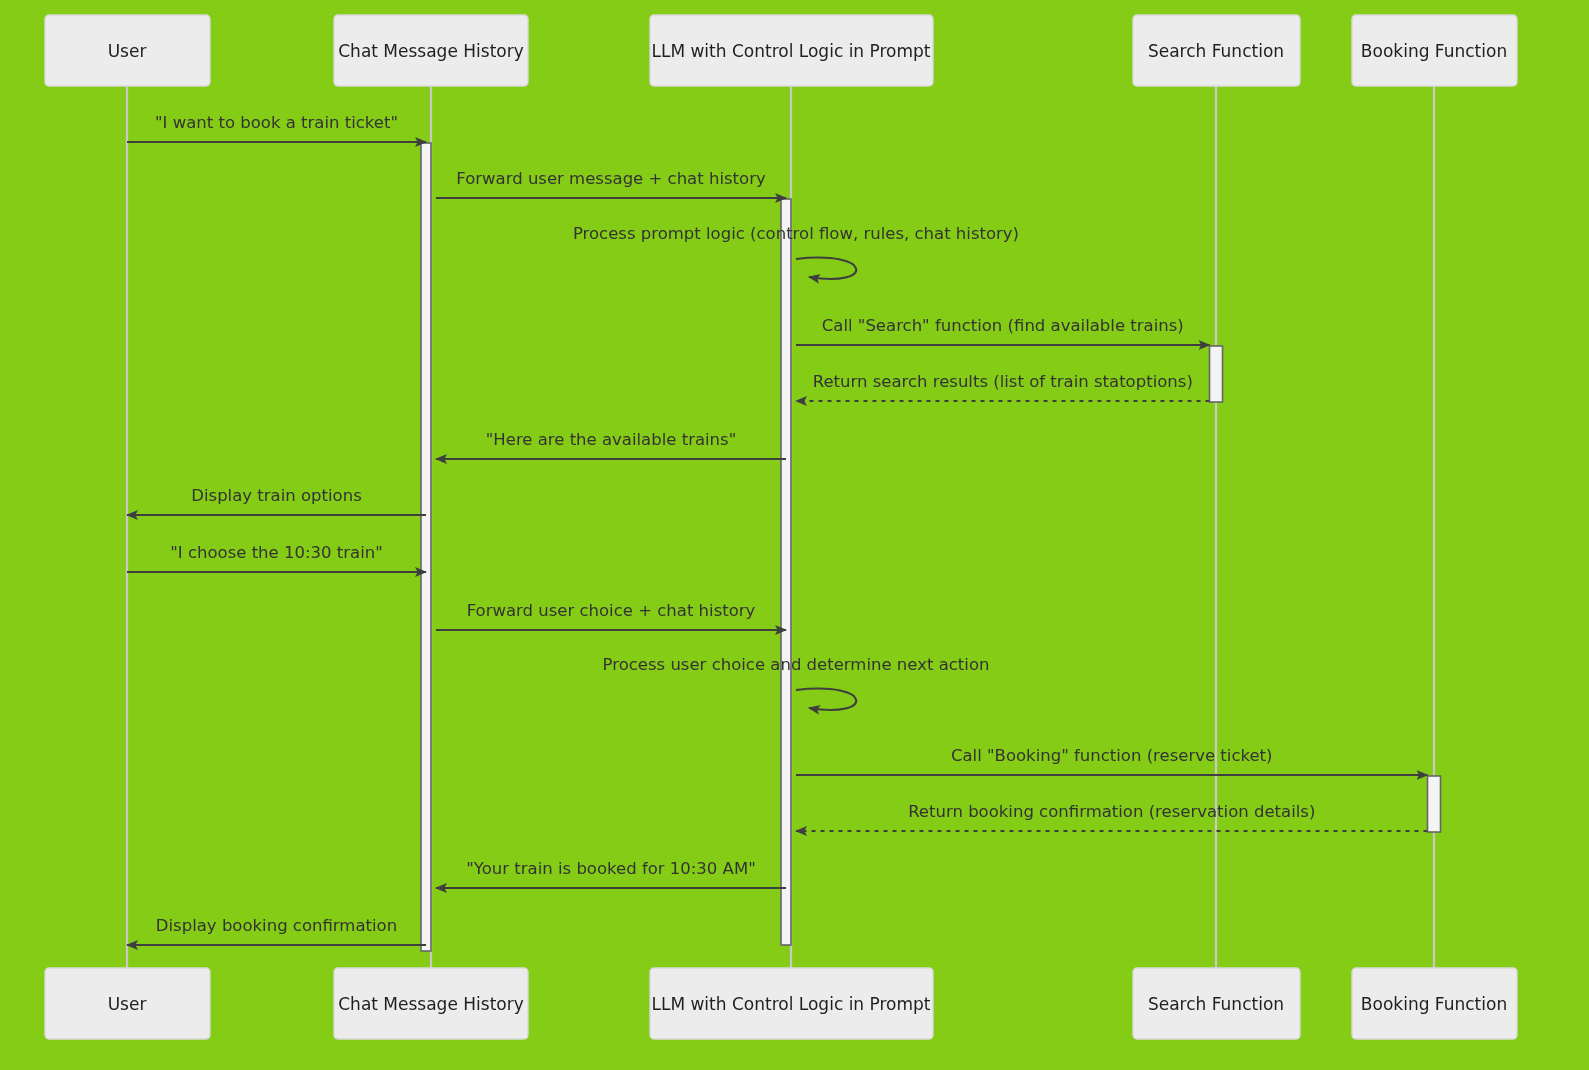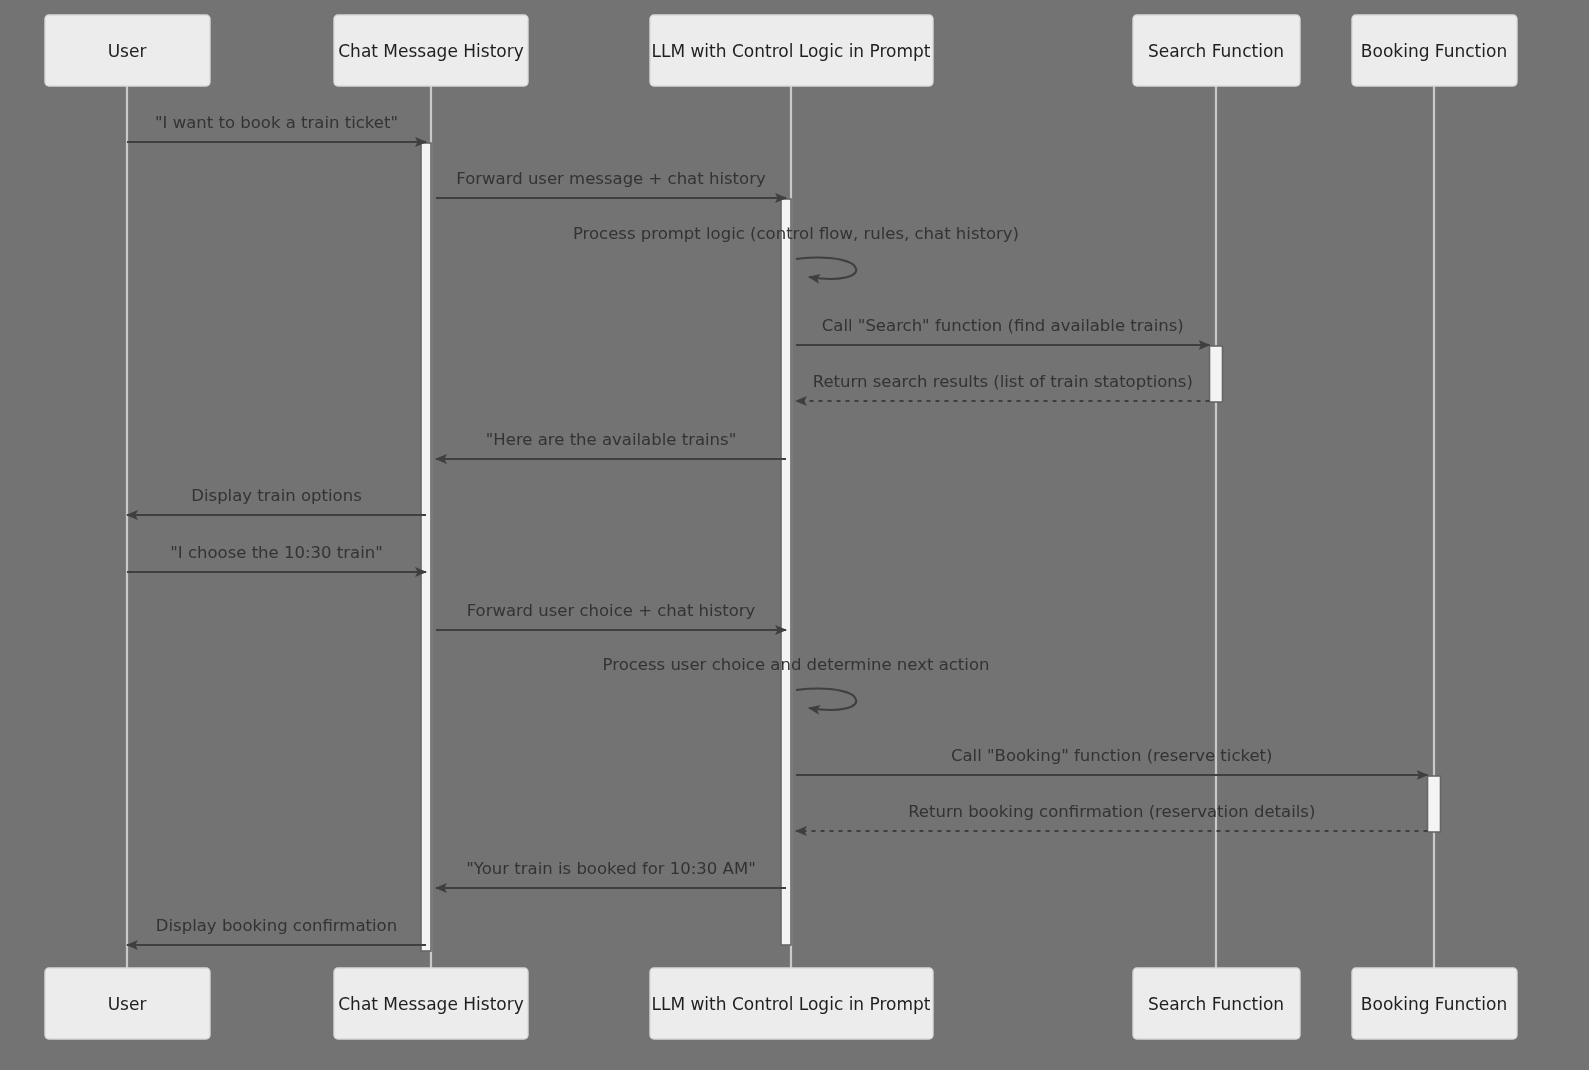--- a/index.html
+++ b/index.html
@@ -8,21 +8,21 @@
     padding: 0;
     background: #ffffff;
   }
   body {
     font-family: "DejaVu Sans", sans-serif;
   }
   #stage {
     position: relative;
     width: 1589px;
     height: 1070px;
-    background: #737373;
+    background: #84cc16;
     overflow: hidden;
   }
   svg#diagram {
     position: absolute;
     left: 0;
     top: 0;
     width: 1589px;
     height: 1070px;
     display: block;
   }

